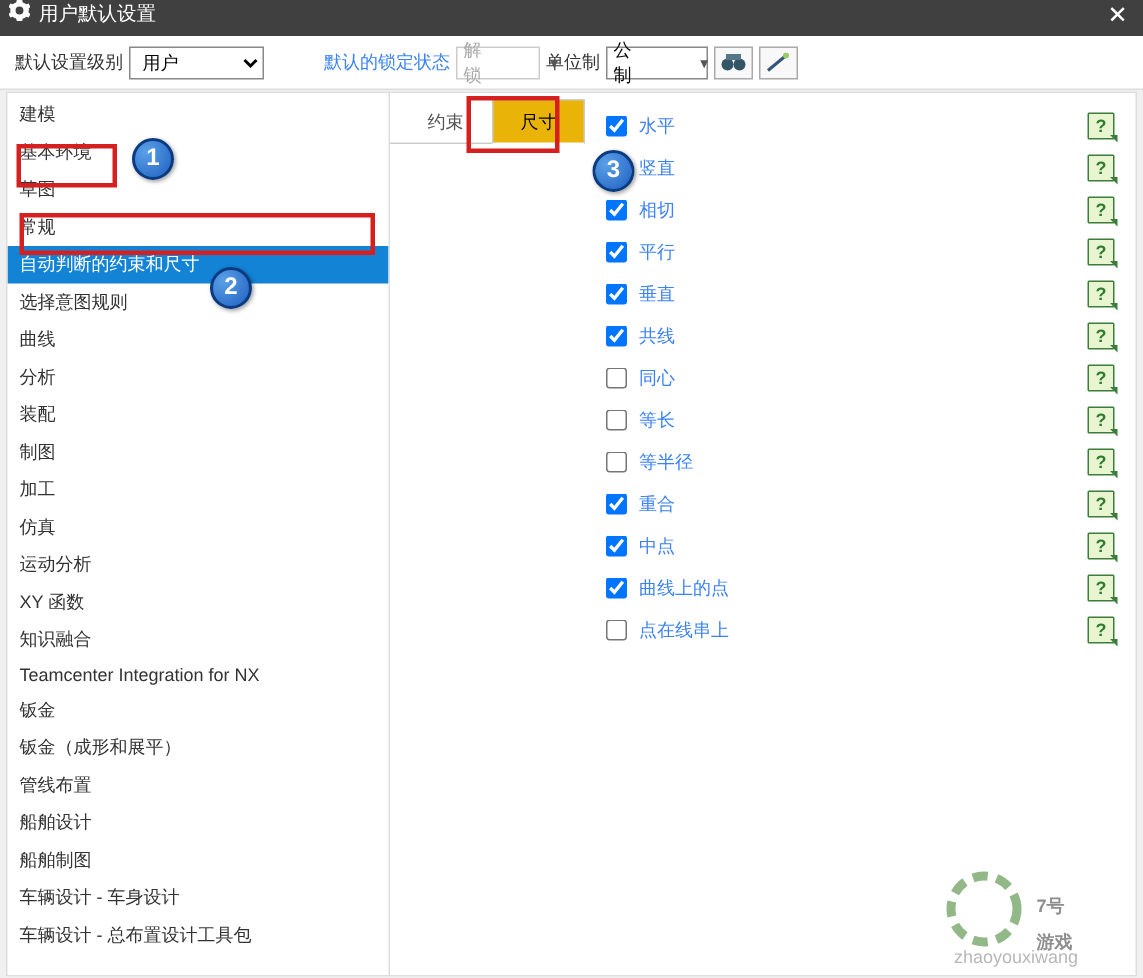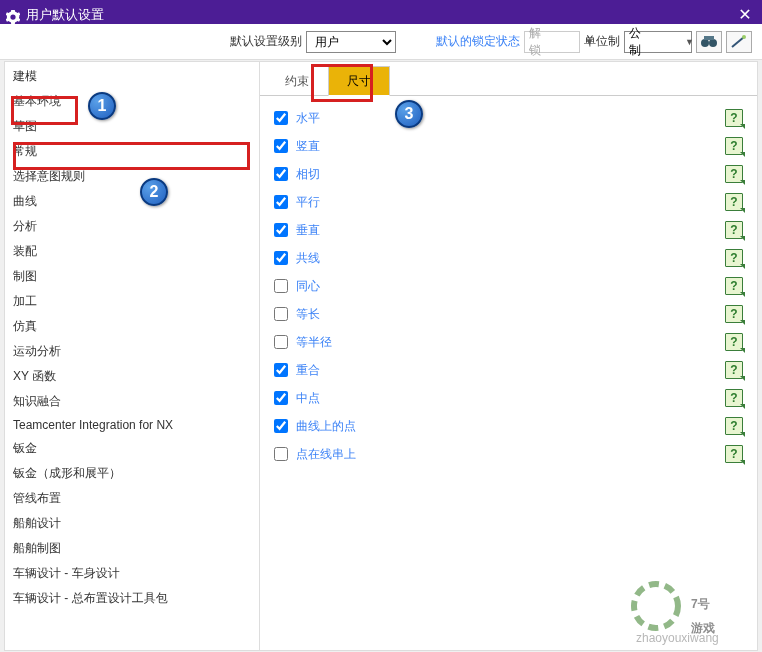--- a/index.html
+++ b/index.html
@@ -1,36 +1,36 @@
 <!DOCTYPE html>
 <html><head>
 <meta charset="utf-8">
 <style>
 * { box-sizing: border-box; margin: 0; padding: 0; font-family: "Microsoft YaHei", Tahoma, sans-serif; font-size: 12px; }
 body { background: #f0f0f0; width: 762px; height: 652px; overflow: hidden; position: relative; }
-.titlebar { background: #4c1d95; color: #fff; height: 24px; display: flex; align-items: flex-end; padding: 0 6px; }
+.titlebar { background: #404040; color: #fff; height: 24px; display: flex; align-items: flex-start; padding: 0 6px; }
 .titlebar .gear { width: 14px; height: 14px; margin-right: 6px; display:inline-flex; align-items:center; justify-content:center;}
 .titlebar .gear svg { fill:#fff; }
 .titlebar .title { flex:1; font-size: 13px; }
 .titlebar .close { width: 22px; text-align:center; font-size:16px; cursor:pointer; }
-.toolbar { background:#fff; height: 36px; display:flex; align-items:center; justify-content:flex-end; padding: 0 10px; gap:4px; border-bottom:1px solid #ddd; }
+.toolbar { background:#fff; height: 36px; display:flex; align-items:center; padding: 0 10px; gap:4px; border-bottom:1px solid #ddd; }
 .toolbar .lbl { color:#333; }
 .toolbar .lbl.disabled { color:#3b82f6;margin-left:36px; }
 .toolbar select, .toolbar .combo { height:22px; border:1px solid #888; background:#fff; padding:0 4px; font-size:12px; }
 .toolbar .combo { display:inline-flex; align-items:center; min-width:50px; position:relative;gap:44px;}
 .toolbar .combo.disabled { color:#aaa; border-color:#ccc; }
 .toolbar .combo .caret { margin-left:auto; font-size:9px; color:#555; }
 .toolbar .iconbtn { width:26px; height:22px; border:1px solid #aaa; background:#f8f8f8; display:inline-flex; align-items:center; justify-content:center; cursor:pointer; }
 .content { display:flex; height: calc(652px - 24px - 36px - 2px); background:#fff; margin:1px 4px; border:1px solid #ddd; }
 .sidebar { width: 255px; border-right:1px solid #ddd; overflow-y:scroll; position:relative; }
 .sidebar-inner { padding-top:2px; }
 .tree-item { padding:4px 8px; color:#333; cursor:pointer; white-space:nowrap; }
 .tree-item.child { }
 .tree-item.selected { background:#1383d6; color:#fff; }
-.mainpane { flex:1; display:flex; flex-direction:column; position:relative; }
+.mainpane { flex:1; display:flex; flex-direction:row; position:relative; }
 .tabs { display:flex; border-bottom:1px solid #ccc; height:30px; padding-left:6px; margin-top:4px;}
 .tab { padding:6px 18px; border:1px solid transparent; cursor:pointer; color:#555; }
 .tab.active { border:1px solid #ccc; border-bottom:1px solid #fff; background:#eab308; color:#000; margin-bottom:-1px;}
 .checklist { padding:8px 12px; flex:1; overflow:auto; }
 .check-row { display:flex; align-items:center; padding:5px 2px; }
 .check-row input[type=checkbox]{ width:14px; height:14px; margin-right:8px; }
 .check-row .lbl { flex:1; color:#3b82f6; }
 .help-icon { width:18px; height:18px; border:1px solid #3a7e3a; background:#e8f5d0; color:#2e7d2e; font-weight:bold; display:flex; align-items:center; justify-content:center; font-size:12px; cursor:pointer; border-radius:1px; position:relative;}
 .help-icon::after{content:""; position:absolute; right:-3px; bottom:-3px; width:0; height:0; border-left:5px solid transparent; border-top:5px solid #3a7e3a;}
 .annot { position:absolute; border:3px solid #d62020; pointer-events:none; z-index:50; }
@@ -81,20 +81,21 @@
   </span>
 </div>
 
 <div class="content">
   <div class="sidebar">
     <div class="sidebar-inner" id="sidebar-inner">
         <div class="tree-item">建模</div>
         <div class="tree-item">基本环境</div>
         <div class="tree-item">草图</div>
         <div class="tree-item child">常规</div>
+        <div class="tree-item child selected">自动判断的约束和尺寸</div>
         <div class="tree-item child">选择意图规则</div>
         <div class="tree-item">曲线</div>
         <div class="tree-item">分析</div>
         <div class="tree-item">装配</div>
         <div class="tree-item">制图</div>
         <div class="tree-item">加工</div>
         <div class="tree-item">仿真</div>
         <div class="tree-item">运动分析</div>
         <div class="tree-item">XY 函数</div>
         <div class="tree-item">知识融合</div>

